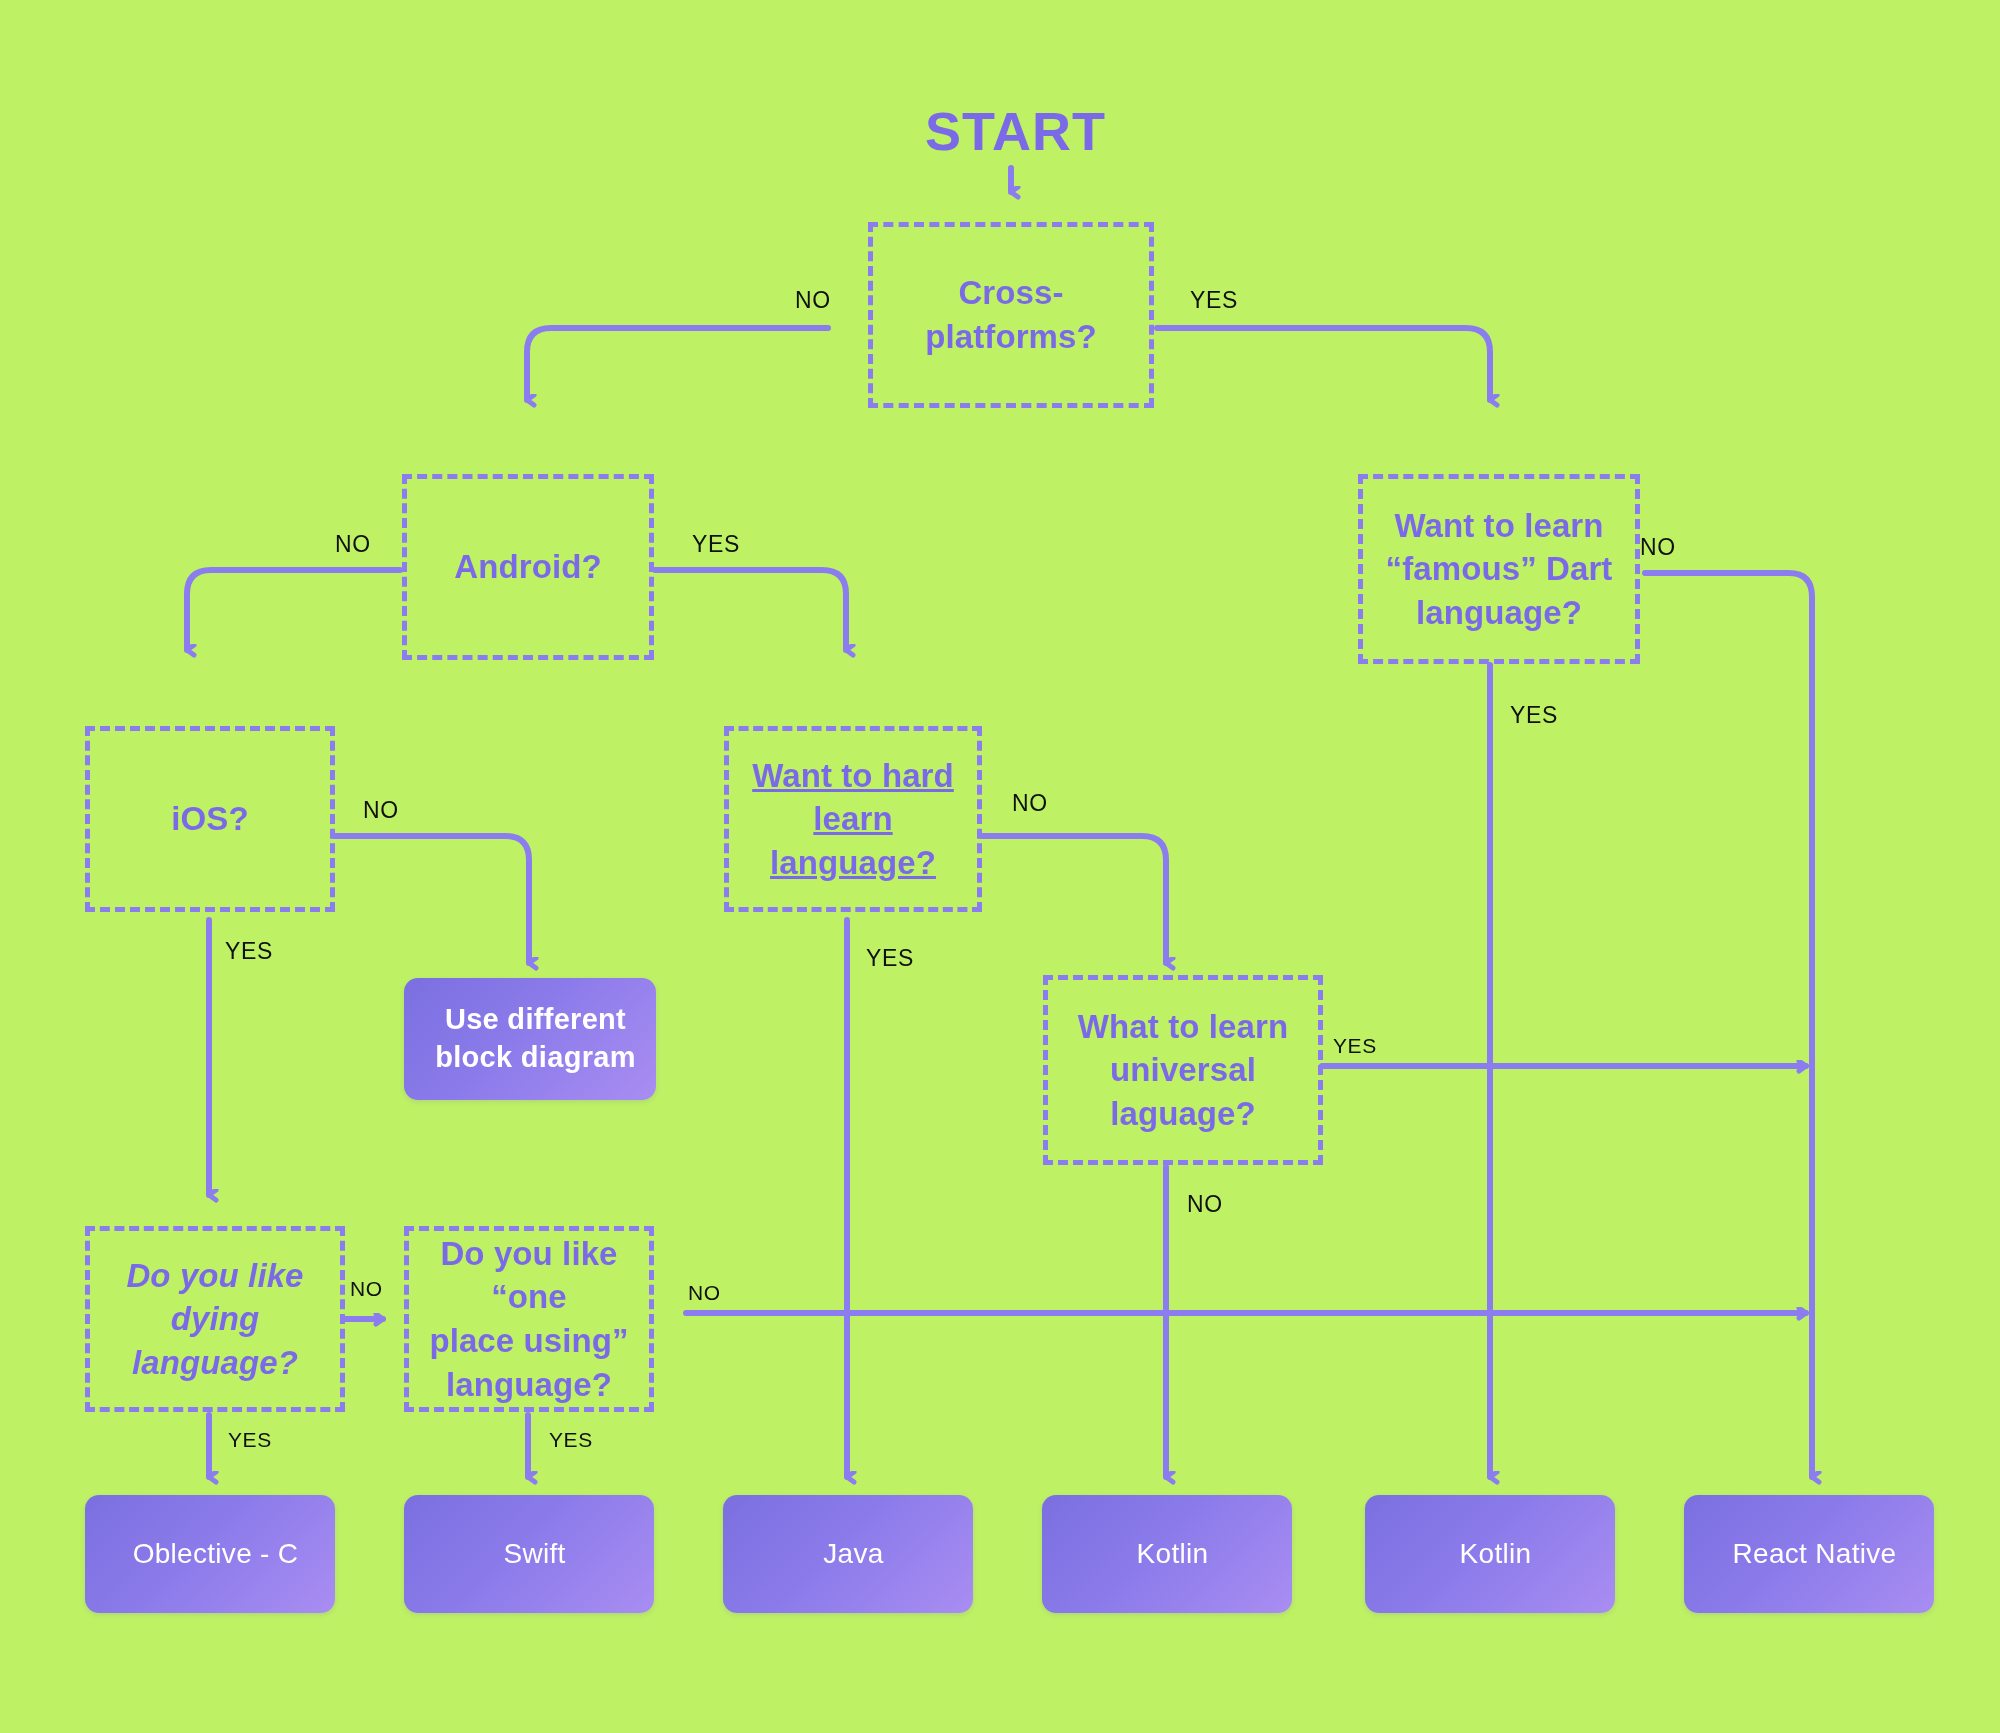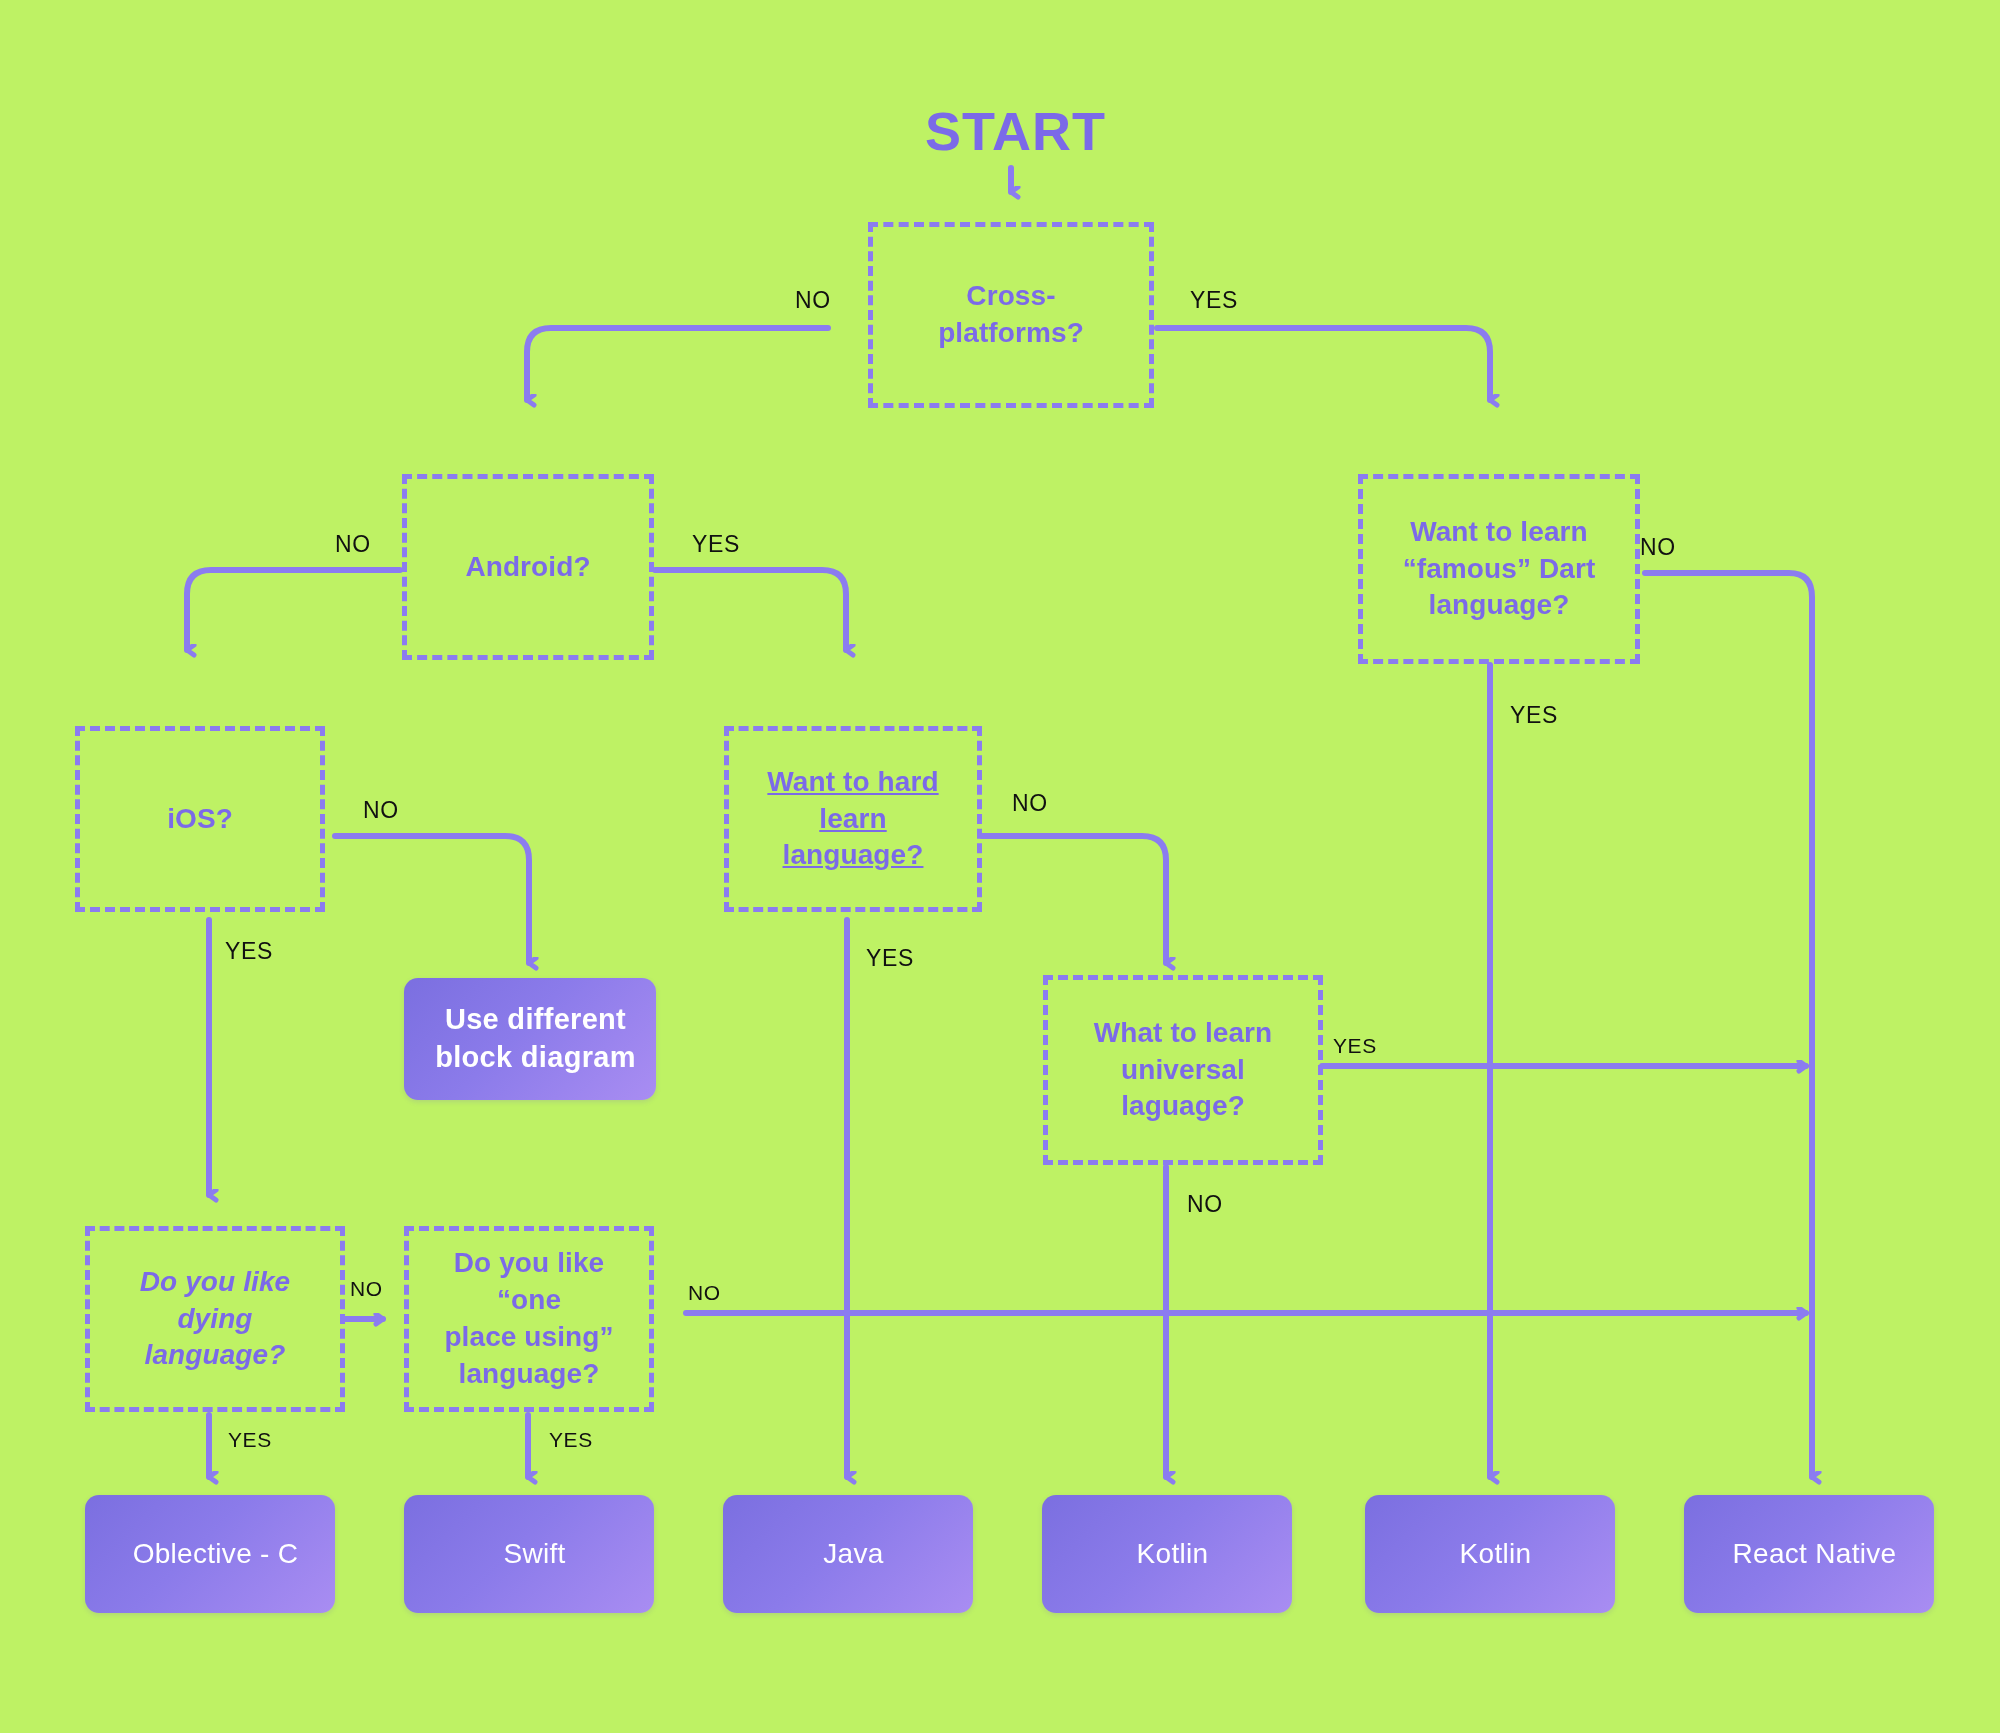--- a/index.html
+++ b/index.html
@@ -33,21 +33,21 @@
     align-items: center;
     justify-content: center;
     text-align: center;
   }
 
   
   .decision {
     border: 5px dashed #8b7cf0;
     color: #7b6ae8;
     font-weight: 700;
-    font-size: 28px;
+    font-size: 33px;
     line-height: 1.32;
     letter-spacing: 0.1px;
     background: transparent;
     padding: 6px 10px;
   }
 
   
   .result {
     background: linear-gradient(135deg, #7b6fe0 0%, #8b7bea 45%, #a98df2 100%);
     color: #ffffff;
@@ -151,21 +151,21 @@
   <div class="node decision" style="left:402px; top:474px; width:252px; height:186px;">
     <span style="white-space:pre-line;">Android?</span>
   </div>
 
   <div class="node decision" style="left:1358px; top:474px; width:282px; height:190px;">
     <span style="white-space:pre-line;">Want to learn
 “famous” Dart
 language?</span>
   </div>
 
-  <div class="node decision" style="left:75px; top:726px; width:250px; height:186px;">
+  <div class="node decision" style="left:85px; top:726px; width:250px; height:186px;">
     <span style="white-space:pre-line;">iOS?</span>
   </div>
 
   <div class="node decision" style="left:724px; top:726px; width:258px; height:186px;">
     <span style="white-space:pre-line;text-decoration:underline;">Want to hard
 learn
 language?</span>
   </div>
 
   <div class="node decision" style="left:1043px; top:975px; width:280px; height:190px;">

